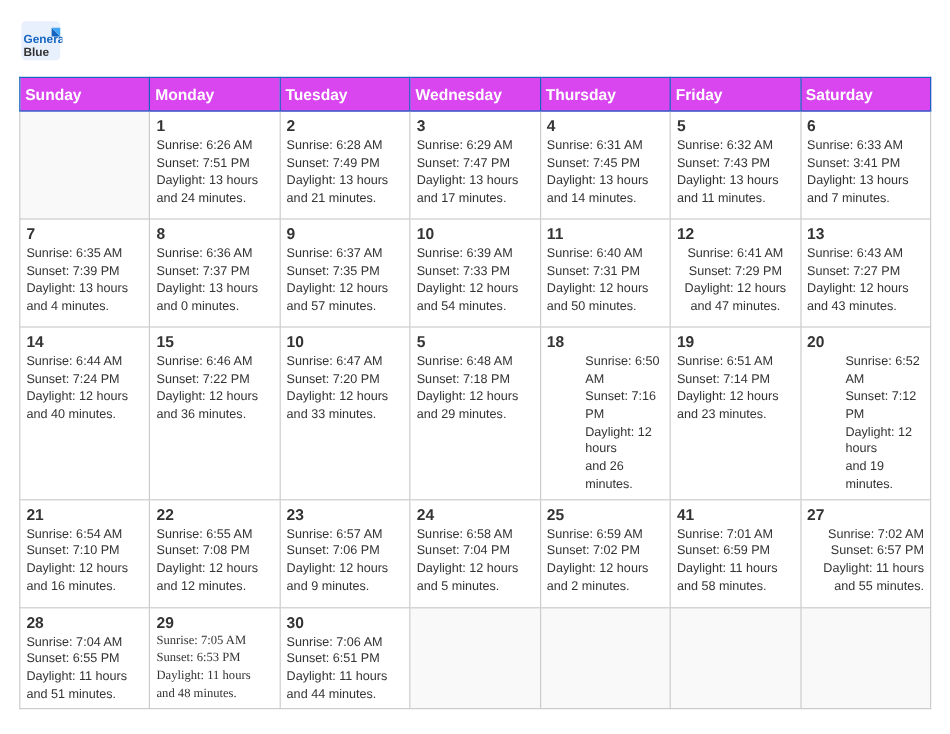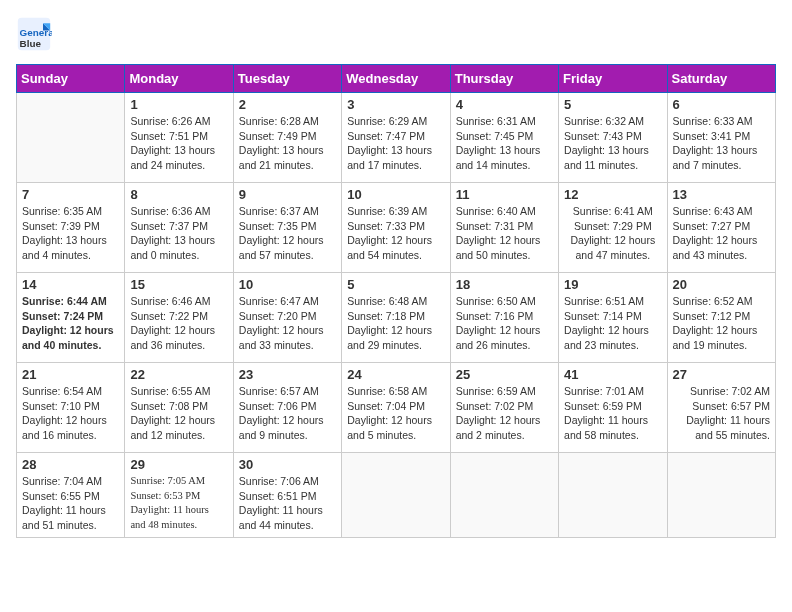--- a/index.html
+++ b/index.html
@@ -36,21 +36,21 @@
     .location {
       font-size: 14px;
       color: #555;
     }
     table {
       width: 100%;
       border-collapse: collapse;
       table-layout: fixed;
     }
     thead tr th {
-      background-color: #a21caf;
+      background-color: #d946ef;
       color: #fff;
       font-size: 13px;
       font-weight: bold;
       padding: 6px 4px;
       text-align: left;
       border: 1px solid #1565c0;
     }
     tbody tr td {
       vertical-align: top;
       border: 1px solid #ccc;
@@ -206,21 +206,21 @@
           <span class="day-number">13</span>
           <div class="day-info" style="white-space: pre-line;">Sunrise: 6:43 AM
 Sunset: 7:27 PM
 Daylight: 12 hours
 and 43 minutes.</div>
         </td>
       </tr>
       <tr>
         <td>
           <span class="day-number">14</span>
-          <div class="day-info" style="white-space: pre-line; font-weight: bold;">Sunrise: 6:44 AM
+          <div class="day-info" style="white-space: pre-line;">Sunrise: 6:44 AM
 Sunset: 7:24 PM
 Daylight: 12 hours
 and 40 minutes.</div>
         </td>
         <td>
           <span class="day-number">15</span>
           <div class="day-info" style="white-space: pre-line;">Sunrise: 6:46 AM
 Sunset: 7:22 PM
 Daylight: 12 hours
 and 36 minutes.</div>
@@ -234,35 +234,35 @@
         </td>
         <td>
           <span class="day-number">5</span>
           <div class="day-info" style="white-space: pre-line;">Sunrise: 6:48 AM
 Sunset: 7:18 PM
 Daylight: 12 hours
 and 29 minutes.</div>
         </td>
         <td>
           <span class="day-number">18</span>
-          <div class="day-info" style="white-space: pre-line;">Sunrise: 6:50 AM
+          <div class="day-info" style="white-space: pre-line; margin-left: 32px;">Sunrise: 6:50 AM
 Sunset: 7:16 PM
 Daylight: 12 hours
 and 26 minutes.</div>
         </td>
         <td>
           <span class="day-number">19</span>
           <div class="day-info" style="white-space: pre-line;">Sunrise: 6:51 AM
 Sunset: 7:14 PM
 Daylight: 12 hours
 and 23 minutes.</div>
         </td>
         <td>
           <span class="day-number">20</span>
-          <div class="day-info" style="white-space: pre-line;">Sunrise: 6:52 AM
+          <div class="day-info" style="white-space: pre-line; margin-left: 32px;">Sunrise: 6:52 AM
 Sunset: 7:12 PM
 Daylight: 12 hours
 and 19 minutes.</div>
         </td>
       </tr>
       <tr>
         <td>
           <span class="day-number">21</span>
           <div class="day-info" style="white-space: pre-line;">Sunrise: 6:54 AM
 Sunset: 7:10 PM

